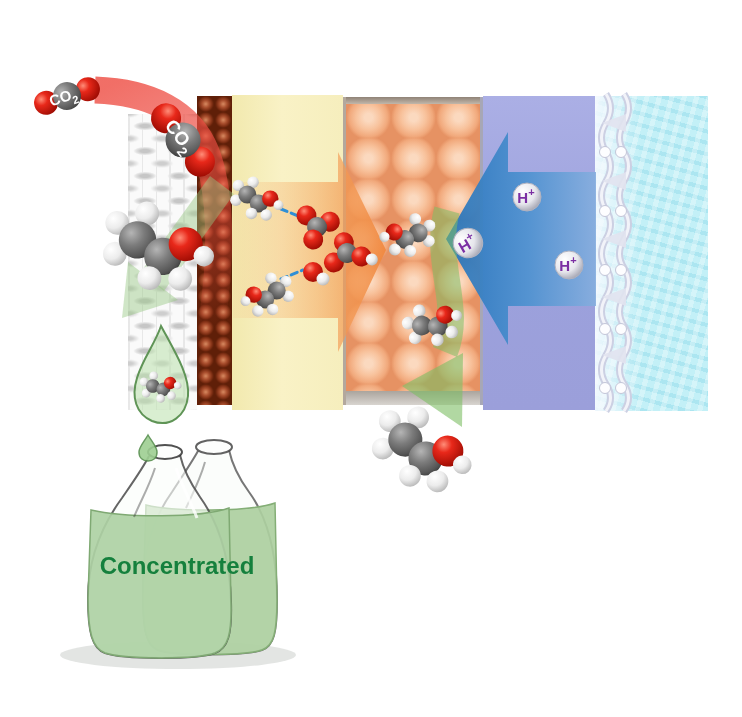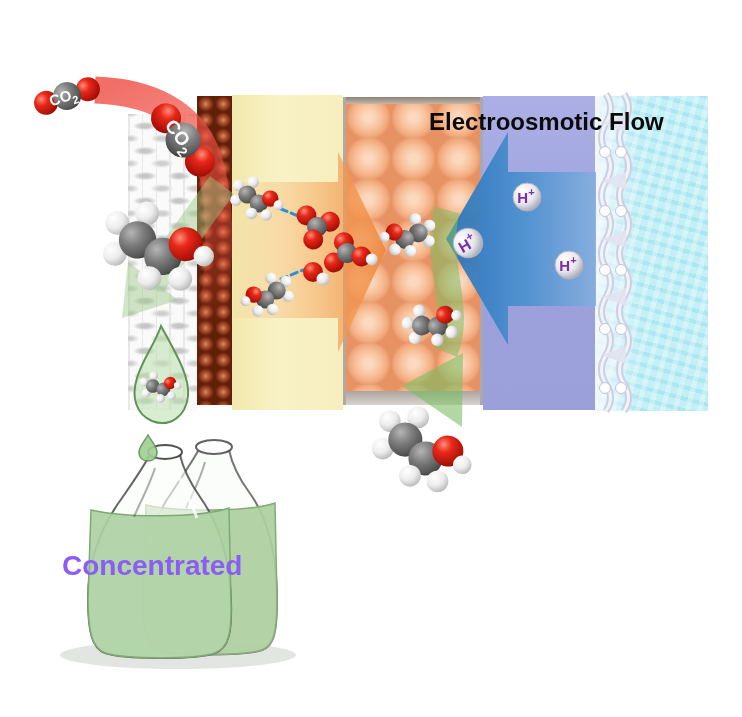--- a/index.html
+++ b/index.html
@@ -40,22 +40,22 @@
   
   #water{left:595px;top:96px;width:113px;height:315px;background-color:#c3f0f7;
     background-image:
       repeating-linear-gradient(105deg, rgba(255,255,255,.30) 0 5px, rgba(255,255,255,0) 5px 12px),
       repeating-linear-gradient(15deg, rgba(118,206,226,.30) 0 4px, rgba(255,255,255,0) 4px 11px);}
   #polymer-fade{left:595px;top:96px;width:46px;height:315px;
     background:linear-gradient(90deg, rgba(250,250,255,.85), rgba(250,250,255,0));}
   #overlay{position:absolute;left:0;top:0;width:742px;height:717px;z-index:4;}
   .label{position:absolute;z-index:6;font-weight:bold;color:#0b0b0b;}
   #eo-label{left:429px;top:108px;width:262px;font-size:24px;white-space:nowrap;}
-  #bottle-label{left:62px;top:551px;width:230px;font-size:28px;line-height:29px;
-    text-align:left;color:#8b5cf6;}
+  #bottle-label{left:62px;top:551px;width:230px;font-size:24px;line-height:29px;
+    text-align:center;color:#15803d;}
   svg text{font-family:"Liberation Sans",sans-serif;font-weight:bold;}
   .co2-text{font-size:15px;fill:#ffffff;}
   .hp-text{font-size:15px;fill:#7b2fa3;}
 </style>
 </head>
 <body>
 
 <div id="canvas">
 
   <div class="layer" id="gdl"></div>
@@ -236,17 +236,16 @@
         <path d="M 149,456 C 143,468 133,482 122,498 C 100,528 88,560 88,598 C 88,632 92,648 105,653 C 122,659 195,660 215,653 C 228,648 232,634 231,602 C 230,560 220,525 200,497 C 189,481 183,468 180,455" fill="rgba(250,253,250,0.62)" stroke="#4a4a4a" stroke-width="2" stroke-opacity="0.85"></path>
         <path d="M 91,510 C 125,518 200,518 229,508 L 231,602 C 232,634 228,648 215,653 C 195,660 122,659 105,653 C 92,648 88,632 88,598 Z" fill="#aed1a4" fill-opacity="0.92" stroke="#7fa973" stroke-width="1.5"></path>
         <ellipse cx="165" cy="452" rx="17" ry="7" fill="#fdfefd" stroke="#333333" stroke-width="2" stroke-opacity="0.85"></ellipse>
         <path d="M 155,468 C 149,487 140,502 134,517" fill="none" stroke="rgba(50,50,50,0.4)" stroke-width="2"></path>
         <path d="M 176,468 C 182,486 191,502 197,518" fill="none" stroke="rgba(255,255,255,0.8)" stroke-width="3"></path>
       </g>
       <path d="M 148,435 C 144,442 139,447 139,452 C 139,458 143,461 148,461 C 153,461 157,458 157,452 C 157,447 152,442 148,435 Z" fill="#9ecf92" opacity="0.9" stroke="#58904f" stroke-width="1.5"></path>
     </g>
   </svg>
 
-  <div class="label" id="eo-label">Electroosmotic Flow</div>
   <div class="label" id="bottle-label">
     <div>Concentrated</div>
   </div>
 </div>
 
 </body></html>

